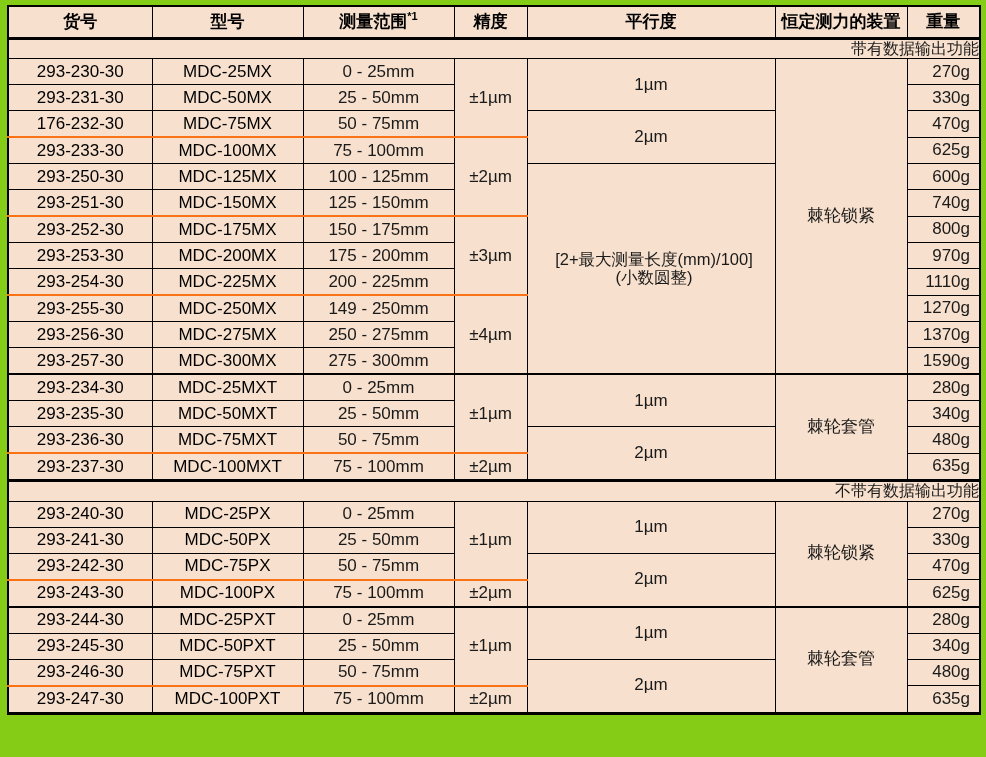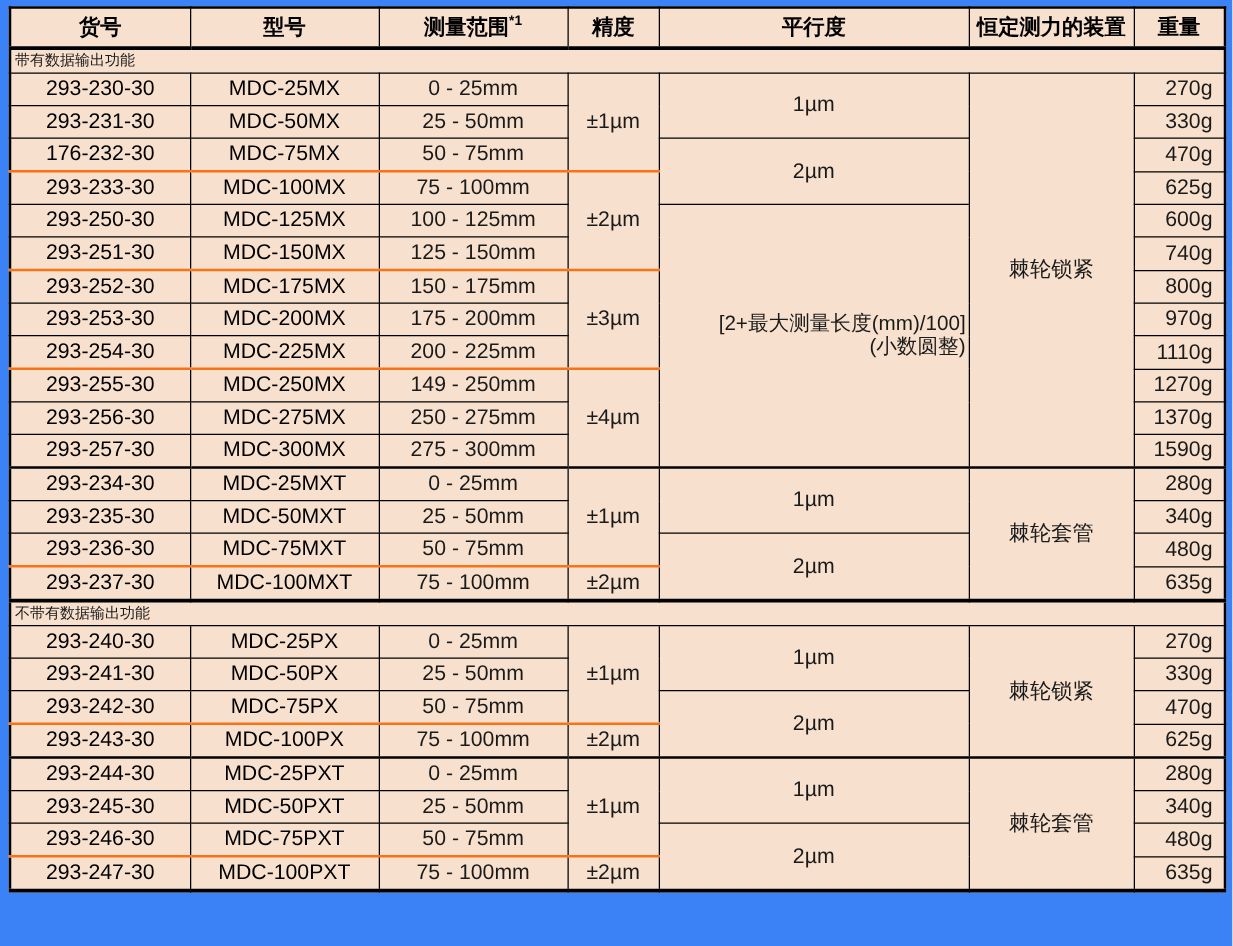--- a/index.html
+++ b/index.html
@@ -5,21 +5,21 @@
   html, body {
     margin: 0;
     background: #ffffff;
     font-family: "Liberation Sans", "DejaVu Sans", sans-serif;
   }
   .page {
     width: 986px;
     height: 757px;
     box-sizing: border-box;
     padding: 5px 7px 0 7px;
-    background: #3b82f6;
+    background: #84cc16;
   }
   table.spec {
     border-collapse: collapse;
     table-layout: fixed;
     width: 972px;
     background: #f7e0cd;
     border: 2px solid #000;
     border-bottom: 3px solid #000;
   }
   col.c0 { width: 144px; }
@@ -49,37 +49,37 @@
     border: 1px solid #000;
     height: 25px;
     font-size: 17px;
     color: #1a1a1a;
     text-align: center;
     padding: 0 2px;
     line-height: 1.08;
     overflow: hidden;
   }
   td.section-td {
-    text-align: left;
+    text-align: right;
     height: 17px;
-    font-size: 12px;
+    font-size: 16px;
     padding: 0 0 1px 3px;
     border-top: 3px solid #000;
     color: #1a1a1a;
   }
   td.bold {
     font-weight: 400;
     color: #000;
   }
   td.c-weight {
     text-align: right;
     padding-right: 9px;
   }
   td.c-par.left {
-    text-align: right;
+    text-align: center;
     padding-left: 8px;
     white-space: pre-line;
     font-size: 16.5px;
   }
   td.strong-top { border-top: 2px solid #f97316; }
   td.group-top  { border-top: 2px solid #000; }
   .footnote {
     margin-top: 7px;
     padding-left: 1px;
     font-size: 15.5px;

